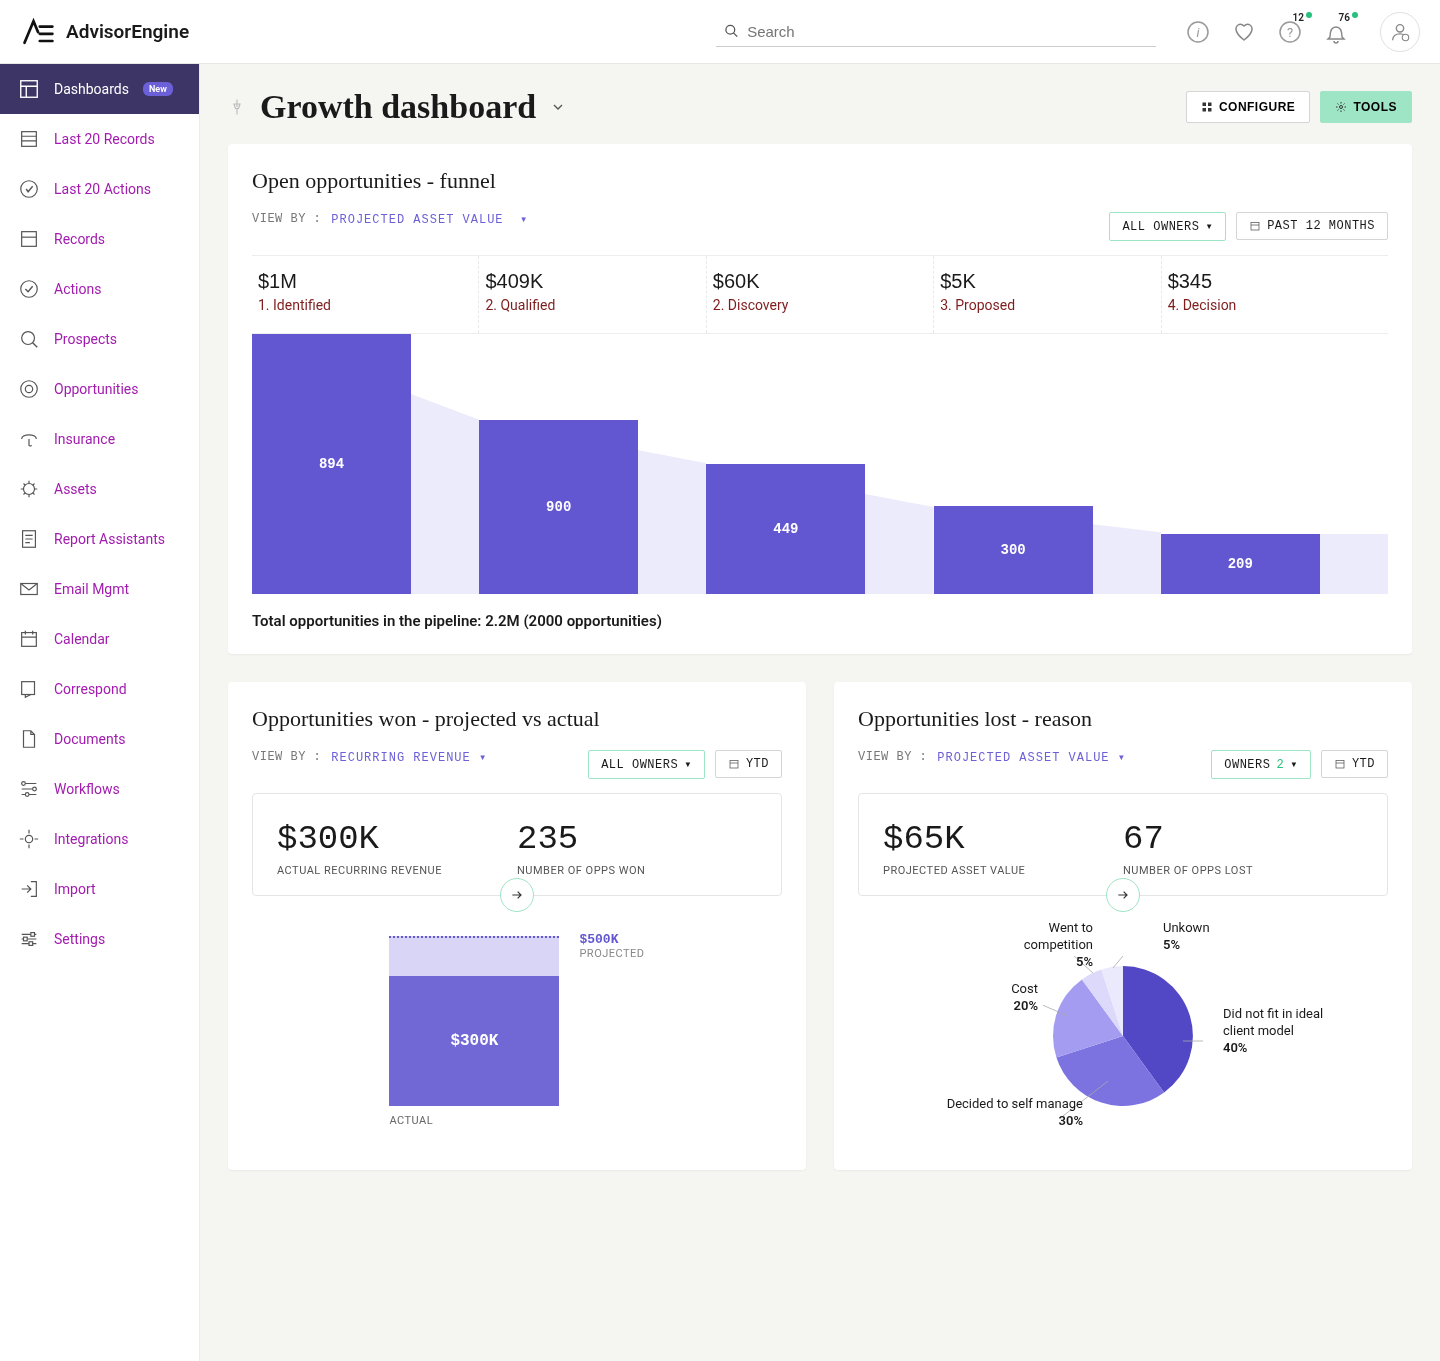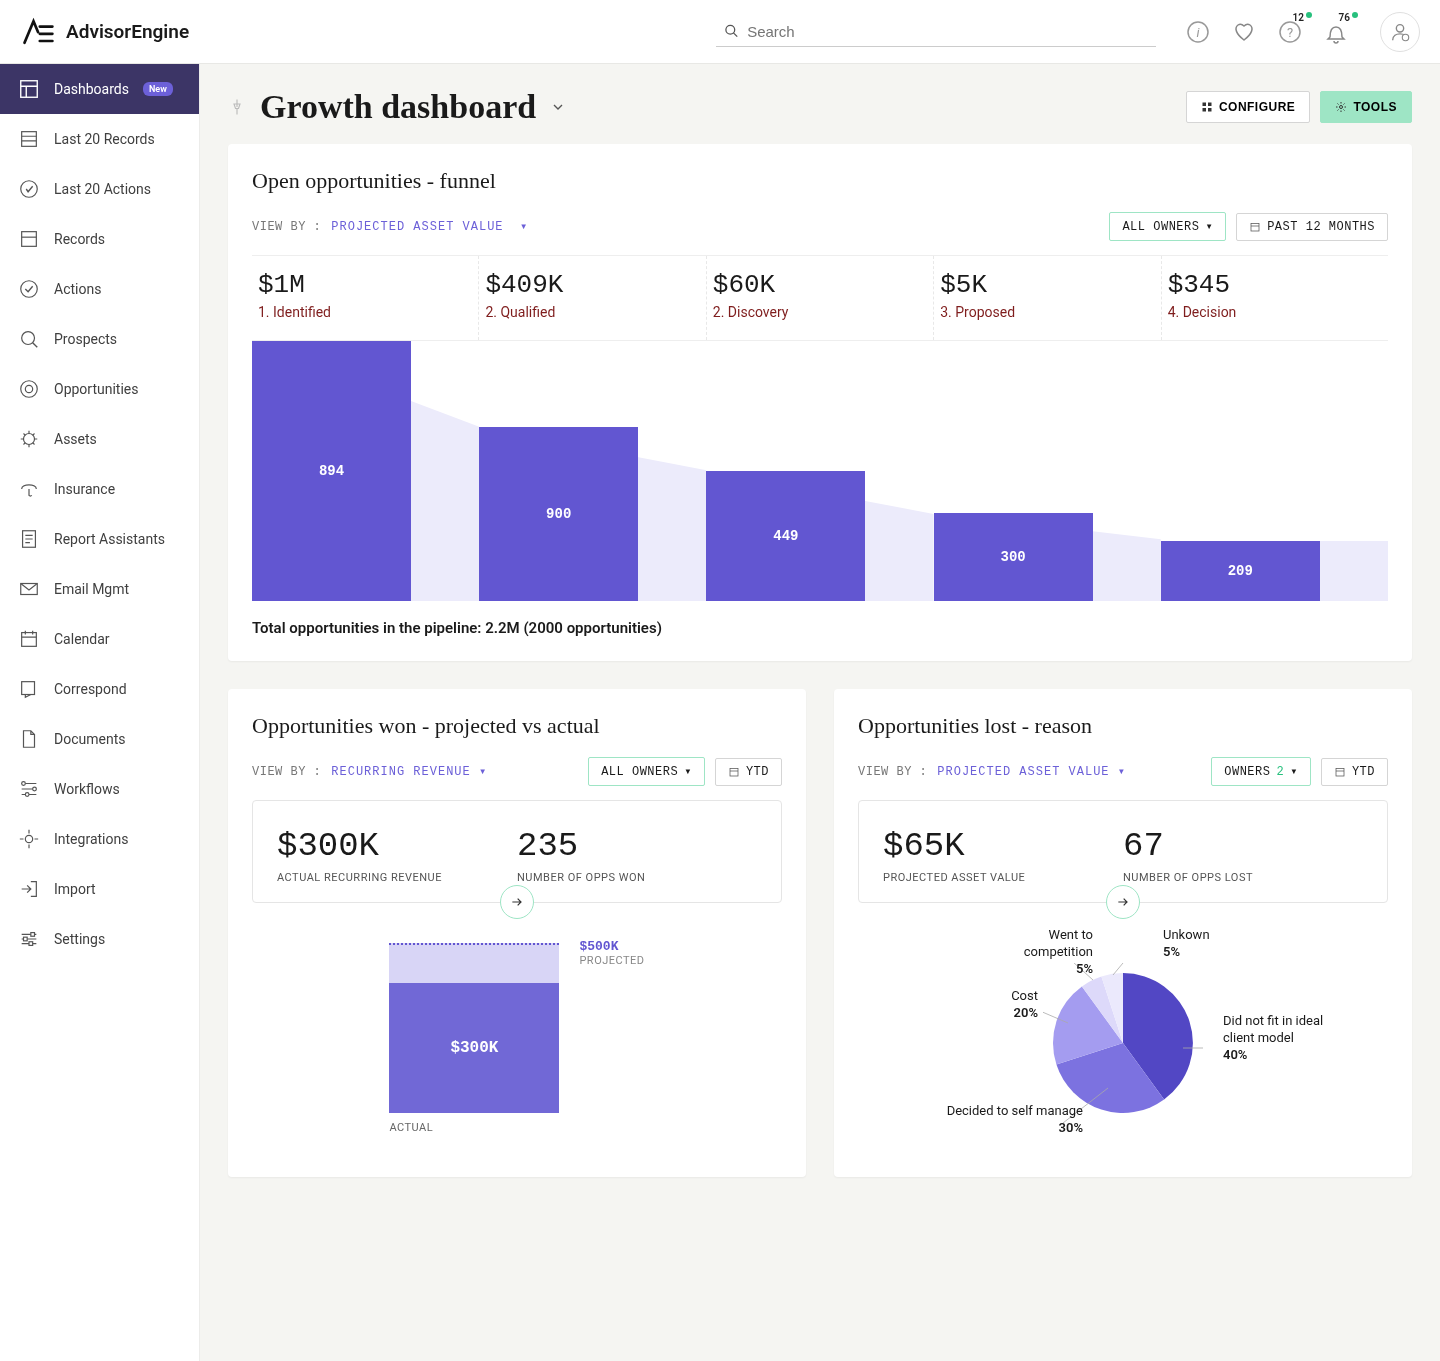--- a/index.html
+++ b/index.html
@@ -10,44 +10,44 @@
   .spacer { flex: 1; }
   .search-wrap { display: flex; align-items: center; gap: 8px; width: 440px; border-bottom: 1px solid #ccc; padding: 6px 8px; color: #666; }
   .search-input { border: none; outline: none; background: transparent; font-size: 15px; width: 100%; }
   .top-icons { display: flex; align-items: center; gap: 22px; margin-left: 18px; }
   .top-icon { position: relative; width: 24px; height: 24px; color: #555; cursor: pointer; }
   .top-icon .badge { position: absolute; top: -8px; right: -10px; font-size: 10px; font-weight: 600; color: #222; }
   .top-icon .dot { width: 6px; height: 6px; border-radius: 3px; background: #27c07d; display: inline-block; margin-left: 2px; vertical-align: top; }
   .avatar { width: 40px; height: 40px; border-radius: 20px; background: #fff; border: 1px solid #e0e0e0; display: flex; align-items: center; justify-content: center; margin-left: 10px; }
   .main { display: flex; }
   .sidebar { width: 200px; background: #fff; min-height: calc(100vh - 64px); border-right: 1px solid #ececea; }
-  .side-item { display: flex; align-items: center; gap: 14px; padding: 14px 18px; font-size: 14px; color: #404040; cursor: pointer; }
+  .side-item { display: flex; align-items: center; gap: 14px; padding: 14px 18px; font-size: 14px; color: #a21caf; cursor: pointer; }
   .side-item.active { background: #3c3566; color: #fff; }
   .side-item .icon { width: 22px; height: 22px; flex-shrink: 0; }
   .side-badge { background: #6c60d8; color: #fff; font-size: 9px; padding: 2px 6px; border-radius: 6px; font-weight: 600; }
   .content { flex: 1; padding: 24px 28px; }
   .page-header { display: flex; align-items: center; gap: 14px; margin-bottom: 18px; }
   .pin-icon { color: #bbb; }
   .page-title { font-family: Georgia, "Times New Roman", serif; font-size: 34px; font-weight: 700; }
   .caret-down { color: #555; }
   .header-actions { margin-left: auto; display: flex; gap: 10px; }
   .btn { display: inline-flex; align-items: center; gap: 6px; padding: 8px 14px; font-size: 12px; font-weight: 600; letter-spacing: 0.5px; border: 1px solid #d5d5d5; background: #fff; cursor: pointer; border-radius: 2px; }
   .btn.tools { background: #9ee5c5; border-color: #9ee5c5; }
   .card { background: #fff; border-radius: 4px; box-shadow: 0 1px 2px rgba(0,0,0,0.05); padding: 24px; margin-bottom: 28px; }
   .card-title { font-family: Georgia, serif; font-size: 22px; margin-bottom: 18px; }
-  .filter-row { display: flex; align-items: center; gap: 10px; margin-bottom: 14px; font-size: 12px; }
+  .filter-row { display: flex; align-items: flex-start; gap: 10px; margin-bottom: 14px; font-size: 12px; }
   .filter-label { color: #777; letter-spacing: 0.5px; font-family: "Courier New", monospace; }
   .filter-link { color: #6c60d8; font-family: "Courier New", monospace; letter-spacing: 1px; cursor: pointer; }
   .filter-spacer { flex: 1; }
   .chip { border: 1px solid #9ee5c5; padding: 6px 12px; font-size: 12px; font-family: "Courier New", monospace; letter-spacing: 0.5px; display: inline-flex; align-items: center; gap: 6px; cursor: pointer; border-radius: 2px; }
   .chip.gray { border-color: #d5d5d5; }
   .funnel-headers { display: flex; border-top: 1px solid #eee; border-bottom: 1px solid #eee; }
   .funnel-cell { flex: 1; padding: 14px 6px 20px 6px; border-right: 1px dashed #e8e8e8; }
   .funnel-cell:last-child { border-right: none; }
-  .funnel-amount { font-family: Liberation Mono, monospace; font-size: 26px; font-weight: 500; }
+  .funnel-amount { font-family: Liberation Sans, sans-serif; font-size: 20px; font-weight: 500; }
   .funnel-stage { font-size: 14px; color: #7f1d1d; margin-top: 4px; }
   .funnel-chart { position: relative; height: 260px; display: flex; align-items: flex-end; }
   .funnel-slot { flex: 1; position: relative; height: 100%; display: flex; align-items: flex-end; }
   .funnel-shadow { position: absolute; left: 0; right: 0; bottom: 0; background: #ecebfb; }
   .funnel-bar { position: relative; width: 70%; background: #6256d1; color: #fff; display: flex; align-items: center; justify-content: center; font-family: "Courier New", monospace; font-size: 14px; font-weight: 600; z-index: 2; }
   .pipeline-total { margin-top: 18px; font-size: 15px; font-weight: 600; }
   .row2 { display: flex; gap: 28px; }
   .row2 .card { flex: 1; }
   .kpi-box { border: 1px solid #e5e5e5; border-radius: 4px; padding: 26px 24px 18px 24px; position: relative; display: flex; }
   .kpi-col { flex: 1; }
@@ -171,30 +171,30 @@
     </div>
     <div class="side-item">
       <svg class="icon" viewBox="0 0 24 24">
           <circle cx="12" cy="12" r="9" stroke="#555" stroke-width="1.3" fill="none"></circle>
           <circle cx="12" cy="12" r="4" stroke="#555" stroke-width="1.3" fill="none"></circle>
         </svg>
       <span>Opportunities</span>
     </div>
     <div class="side-item">
       <svg class="icon" viewBox="0 0 24 24">
+          <path d="M4 12 C4 6 20 6 20 12 M12 12 V19 A2 2 0 0 0 15 19" stroke="#555" stroke-width="1.3" fill="none"></path>
+        </svg>
+      <span>Insurance</span>
+    </div>
+    <div class="side-item">
+      <svg class="icon" viewBox="0 0 24 24">
           <circle cx="12" cy="12" r="6" stroke="#555" stroke-width="1.3" fill="none"></circle>
           <path d="M12 3 V6 M12 18 V21 M3 12 H6 M18 12 H21 M6 6 L8 8 M16 16 L18 18 M6 18 L8 16 M16 8 L18 6" stroke="#555" stroke-width="1.3"></path>
         </svg>
       <span>Assets</span>
-    </div>
-    <div class="side-item">
-      <svg class="icon" viewBox="0 0 24 24">
-          <path d="M4 12 C4 6 20 6 20 12 M12 12 V19 A2 2 0 0 0 15 19" stroke="#555" stroke-width="1.3" fill="none"></path>
-        </svg>
-      <span>Insurance</span>
     </div>
     <div class="side-item">
       <svg class="icon" viewBox="0 0 24 24">
           <rect x="5" y="3" width="14" height="18" stroke="#555" stroke-width="1.3" fill="none"></rect>
           <path d="M8 8 H16 M8 12 H16 M8 16 H13" stroke="#555" stroke-width="1.3"></path>
         </svg>
       <span>Report Assistants</span>
     </div>
     <div class="side-item">
       <svg class="icon" viewBox="0 0 24 24">

